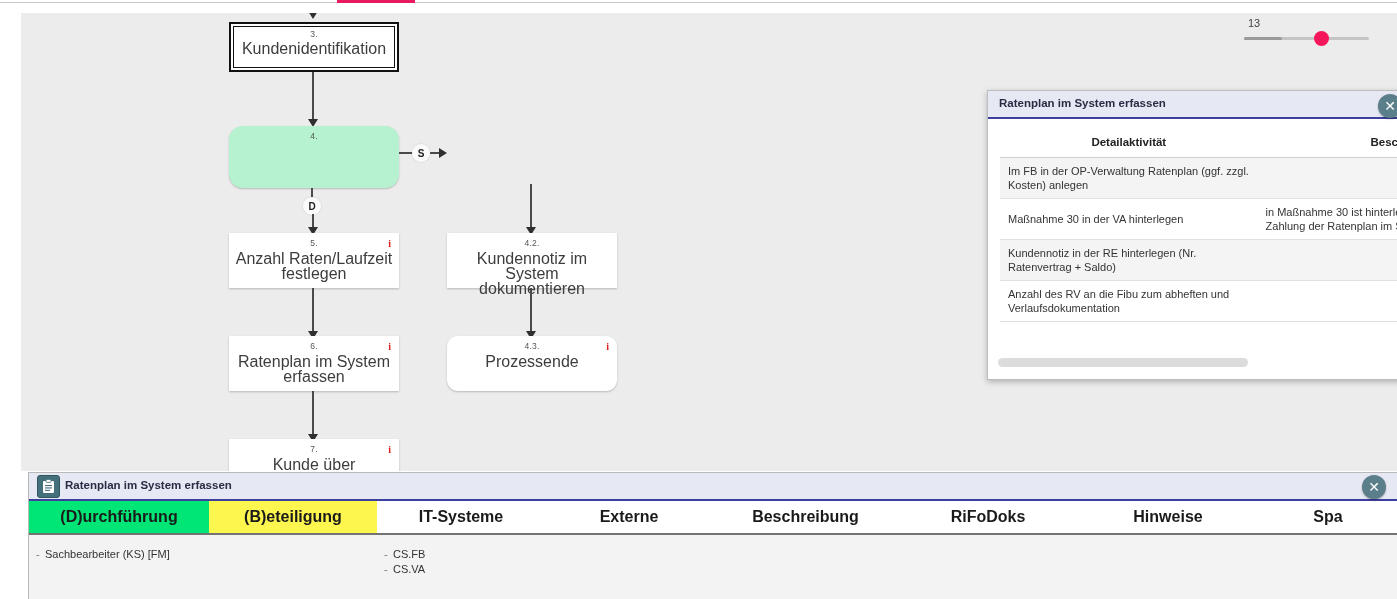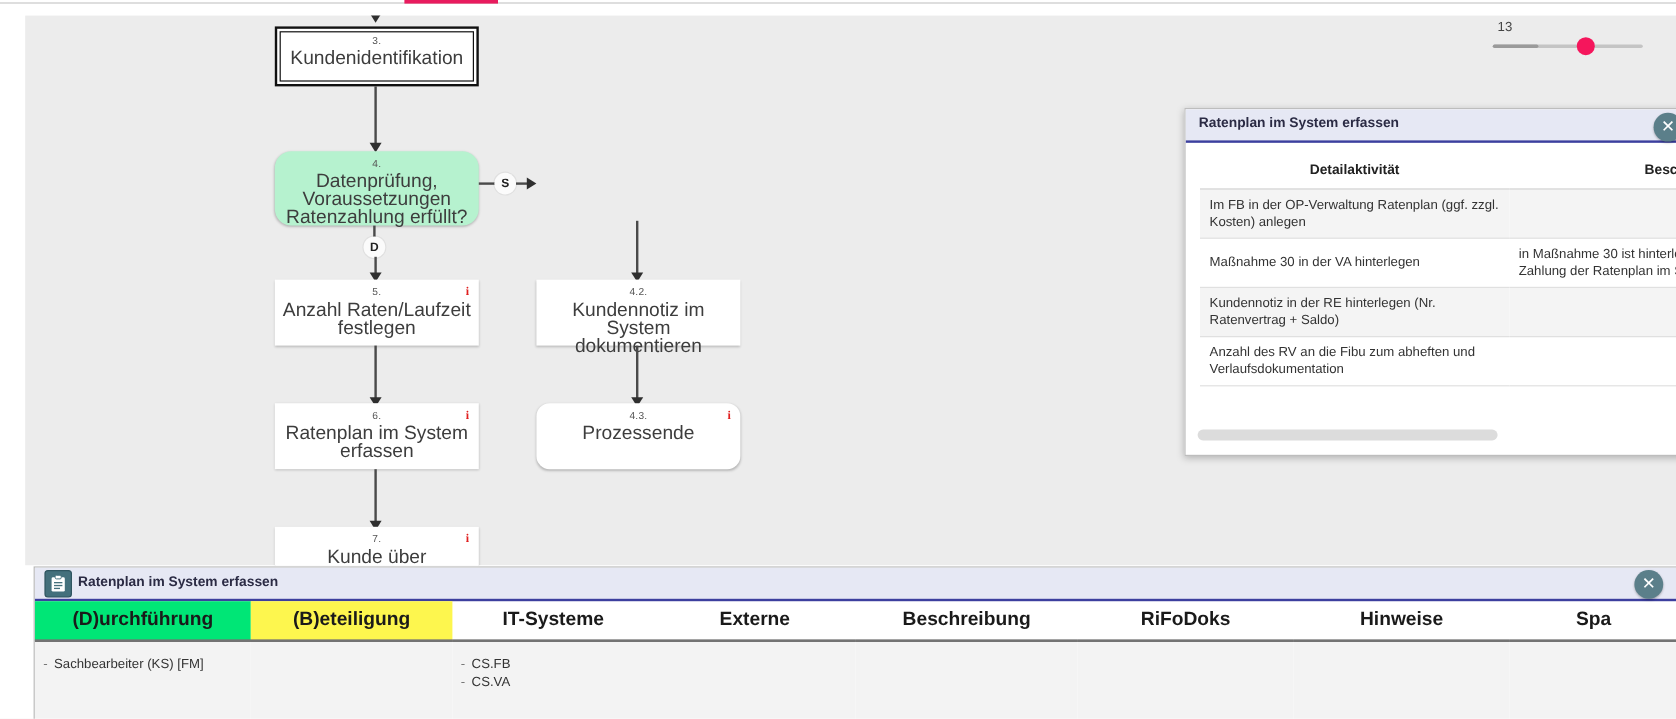--- a/index.html
+++ b/index.html
@@ -156,21 +156,20 @@
     <div class="inner"></div>
     <div class="num">3.</div>
     <div class="lbl" style="top:17px;">Kundenidentifikation</div>
   </div>
 
   <div class="conn" style="left:291px;top:59px;height:52px;"></div>
   <div class="arrow" style="left:287px;top:106px;"></div>
 
   <div class="node rounded green" style="left:208px;top:113px;width:170px;height:62px;">
     <div class="num">4.</div>
-    <div class="lbl" style="top:18px;">Datenprüfung, Voraussetzungen Ratenzahlung erfüllt?</div>
   </div>
 
   <div class="connh" style="left:378px;top:139px;width:22px;"></div>
   <div class="cbadge" style="left:391px;top:131px;">S</div>
   <div class="connh" style="left:409px;top:139px;width:12px;"></div>
   <div class="arrow-r" style="left:418px;top:135px;"></div>
 
 
   <div class="connh" style="left:290px;top:175px;width:2px;height:14px;"></div>
   <div class="cbadge" style="left:282px;top:184px;">D</div>

